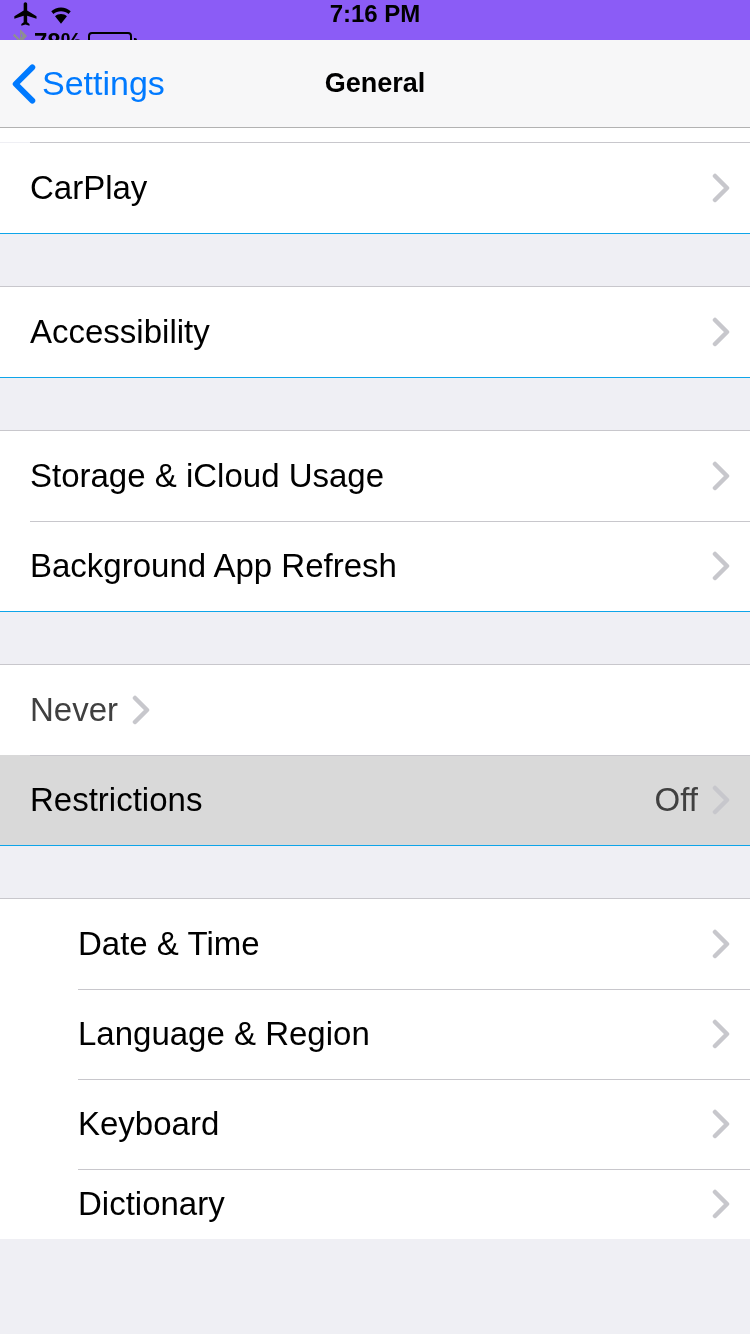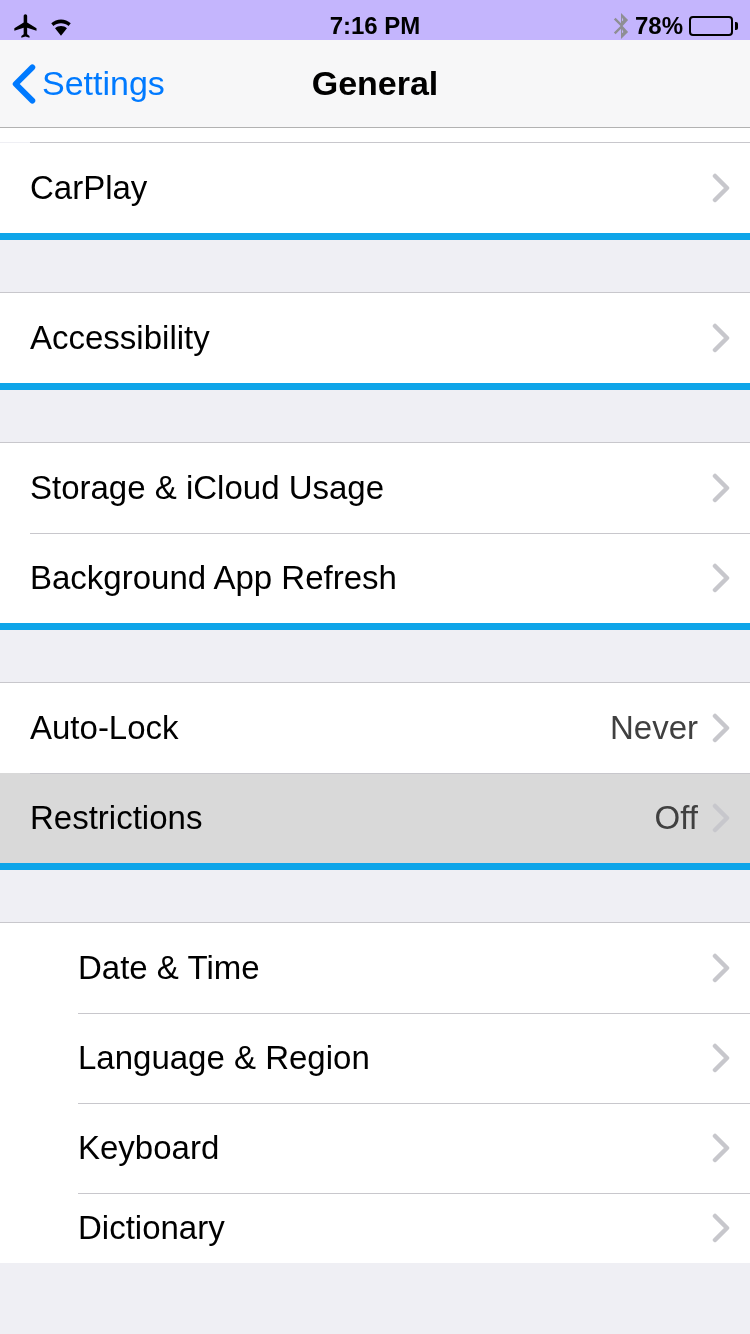--- a/index.html
+++ b/index.html
@@ -13,27 +13,28 @@
       height: 1334px;
       background: #efeff4;
       font-family: -apple-system, "Helvetica Neue", Helvetica, Arial, sans-serif;
       overflow: hidden;
       position: relative;
     }
     
     .status-bar {
       height: 40px;
       display: flex;
-      align-items: flex-end;
+      align-items: flex-start;
       justify-content: space-between;
       padding: 0 12px;
-      background: #c4b5fd;
+      background: #8b5cf6;
       font-size: 24px;
       font-weight: 600;
       color: #000;
+      flex-direction: column;
     }
     .status-left {
       display: flex;
       align-items: center;
       gap: 8px;
     }
     .status-center {
       position: absolute;
       left: 50%;
       transform: translateX(-50%);
@@ -91,35 +92,35 @@
       gap: 6px;
       font-weight: 400;
     }
     .nav-back svg {
       display: block;
     }
     .nav-title {
       position: absolute;
       left: 50%;
       transform: translateX(-50%);
-      font-size: 34px;
+      font-size: 27px;
       font-weight: 600;
       color: #000;
     }
     
     .list {
       width: 100%;
     }
     .group-spacer {
       height: 52px;
     }
     .group {
       background: #fff;
       border-top: 1px solid #c8c7cc;
-      border-bottom: 7px solid #0ea5e9;
+      border-bottom: 1px solid #0ea5e9;
     }
     .cell {
       min-height: 90px;
       display: flex;
       align-items: center;
       padding-left: 30px;
       padding-right: 20px;
       position: relative;
       background: #fff;
     }
@@ -248,21 +249,20 @@
             <polyline points="2,2 10,10 2,18"></polyline>
           </svg>
       </span>
     </div>
   </div>
 
   <div class="group-spacer"></div>
 
   <div class="group">
     <div class="cell">
-      <span class="cell-label">Auto-Lock</span>
       <span class="cell-value">Never</span>
       <span class="chevron">
         <svg width="18" height="30" viewBox="0 0 12 20" fill="none" stroke="#c7c7cc" stroke-width="3" stroke-linecap="round" stroke-linejoin="round">
             <polyline points="2,2 10,10 2,18"></polyline>
           </svg>
       </span>
     </div>
     <div class="cell pressed">
       <span class="cell-label">Restrictions</span>
       <span class="cell-value">Off</span>

